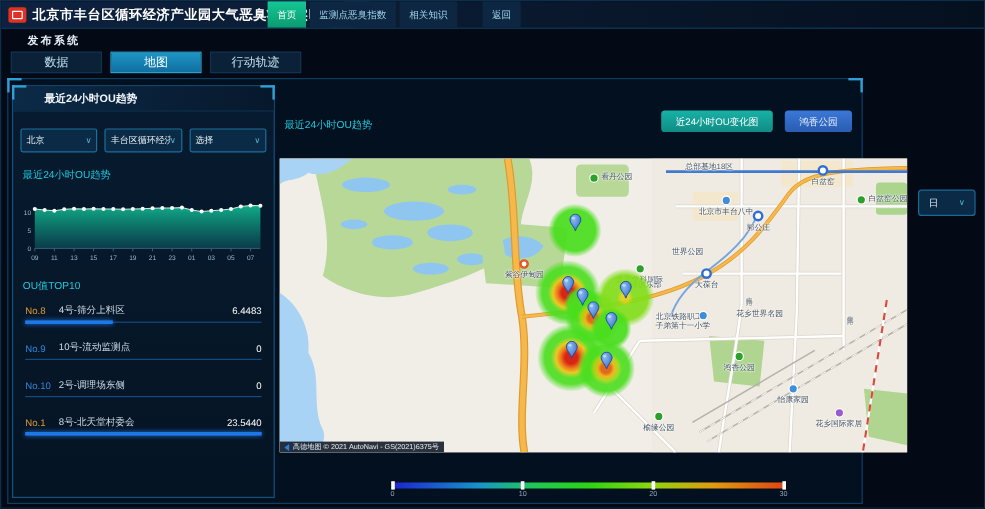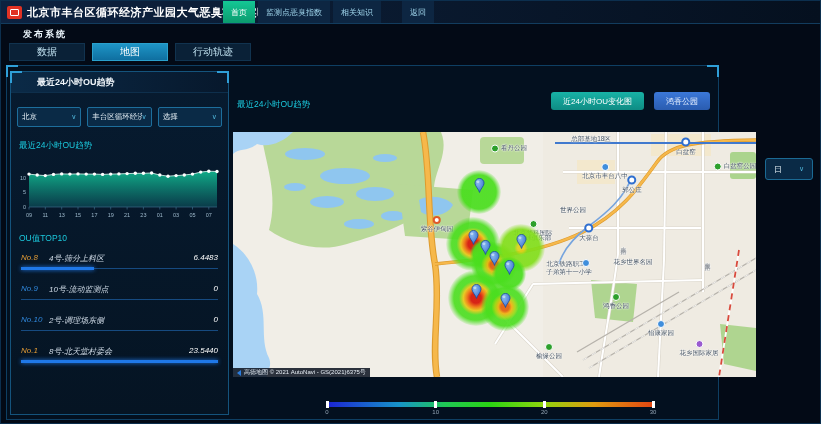--- a/index.html
+++ b/index.html
@@ -39,21 +39,21 @@
   .select .val{flex:1;white-space:nowrap;overflow:hidden;}
   .select .chev{color:#4fb4d8;font-size:7px;flex:none;}
   .sec-label{margin:13px 0 0 8px;font-size:8.5px;color:#1bc8dc;}
   .chart{margin:5px 2px 0 2px;}
   .chart svg{display:block;}
   .ax{font-size:5.5px;fill:#9db8ca;}
   .axl{stroke:#3a6a88;stroke-width:.7;}
   .top-label{margin-top:12px;}
   .top-list{margin:8px 10px 0 10px;}
   .top-row{margin-bottom:15px;}
-  .top-row .line1{display:flex;align-items:flex-start;font-size:8px;font-style:italic;}
+  .top-row .line1{display:flex;align-items:flex-end;font-size:8px;}
   .rank{width:28px;color:#2f85d8;flex:none;}
   .rank.hl{color:#e09a35;}
   .tname{flex:1;color:#cfdae6;white-space:nowrap;overflow:hidden;}
   .tval{color:#fff;flex:none;}
   .track{margin-top:4px;height:1px;background:#164a80;position:relative;}
   .fill{position:absolute;left:0;top:-1px;height:3px;background:#1f78e8;box-shadow:0 0 4px #1f78e8;}
   
   .map-title{position:absolute;left:230px;top:33px;font-size:8.5px;color:#1bc8dc;}
   .map-buttons{position:absolute;right:8px;top:26px;display:flex;gap:10px;margin-left:10px;}
   .mbtn{height:18px;padding:0 12px;font-size:8px;border-radius:3px;display:flex;align-items:center;cursor:pointer;white-space:nowrap;}

